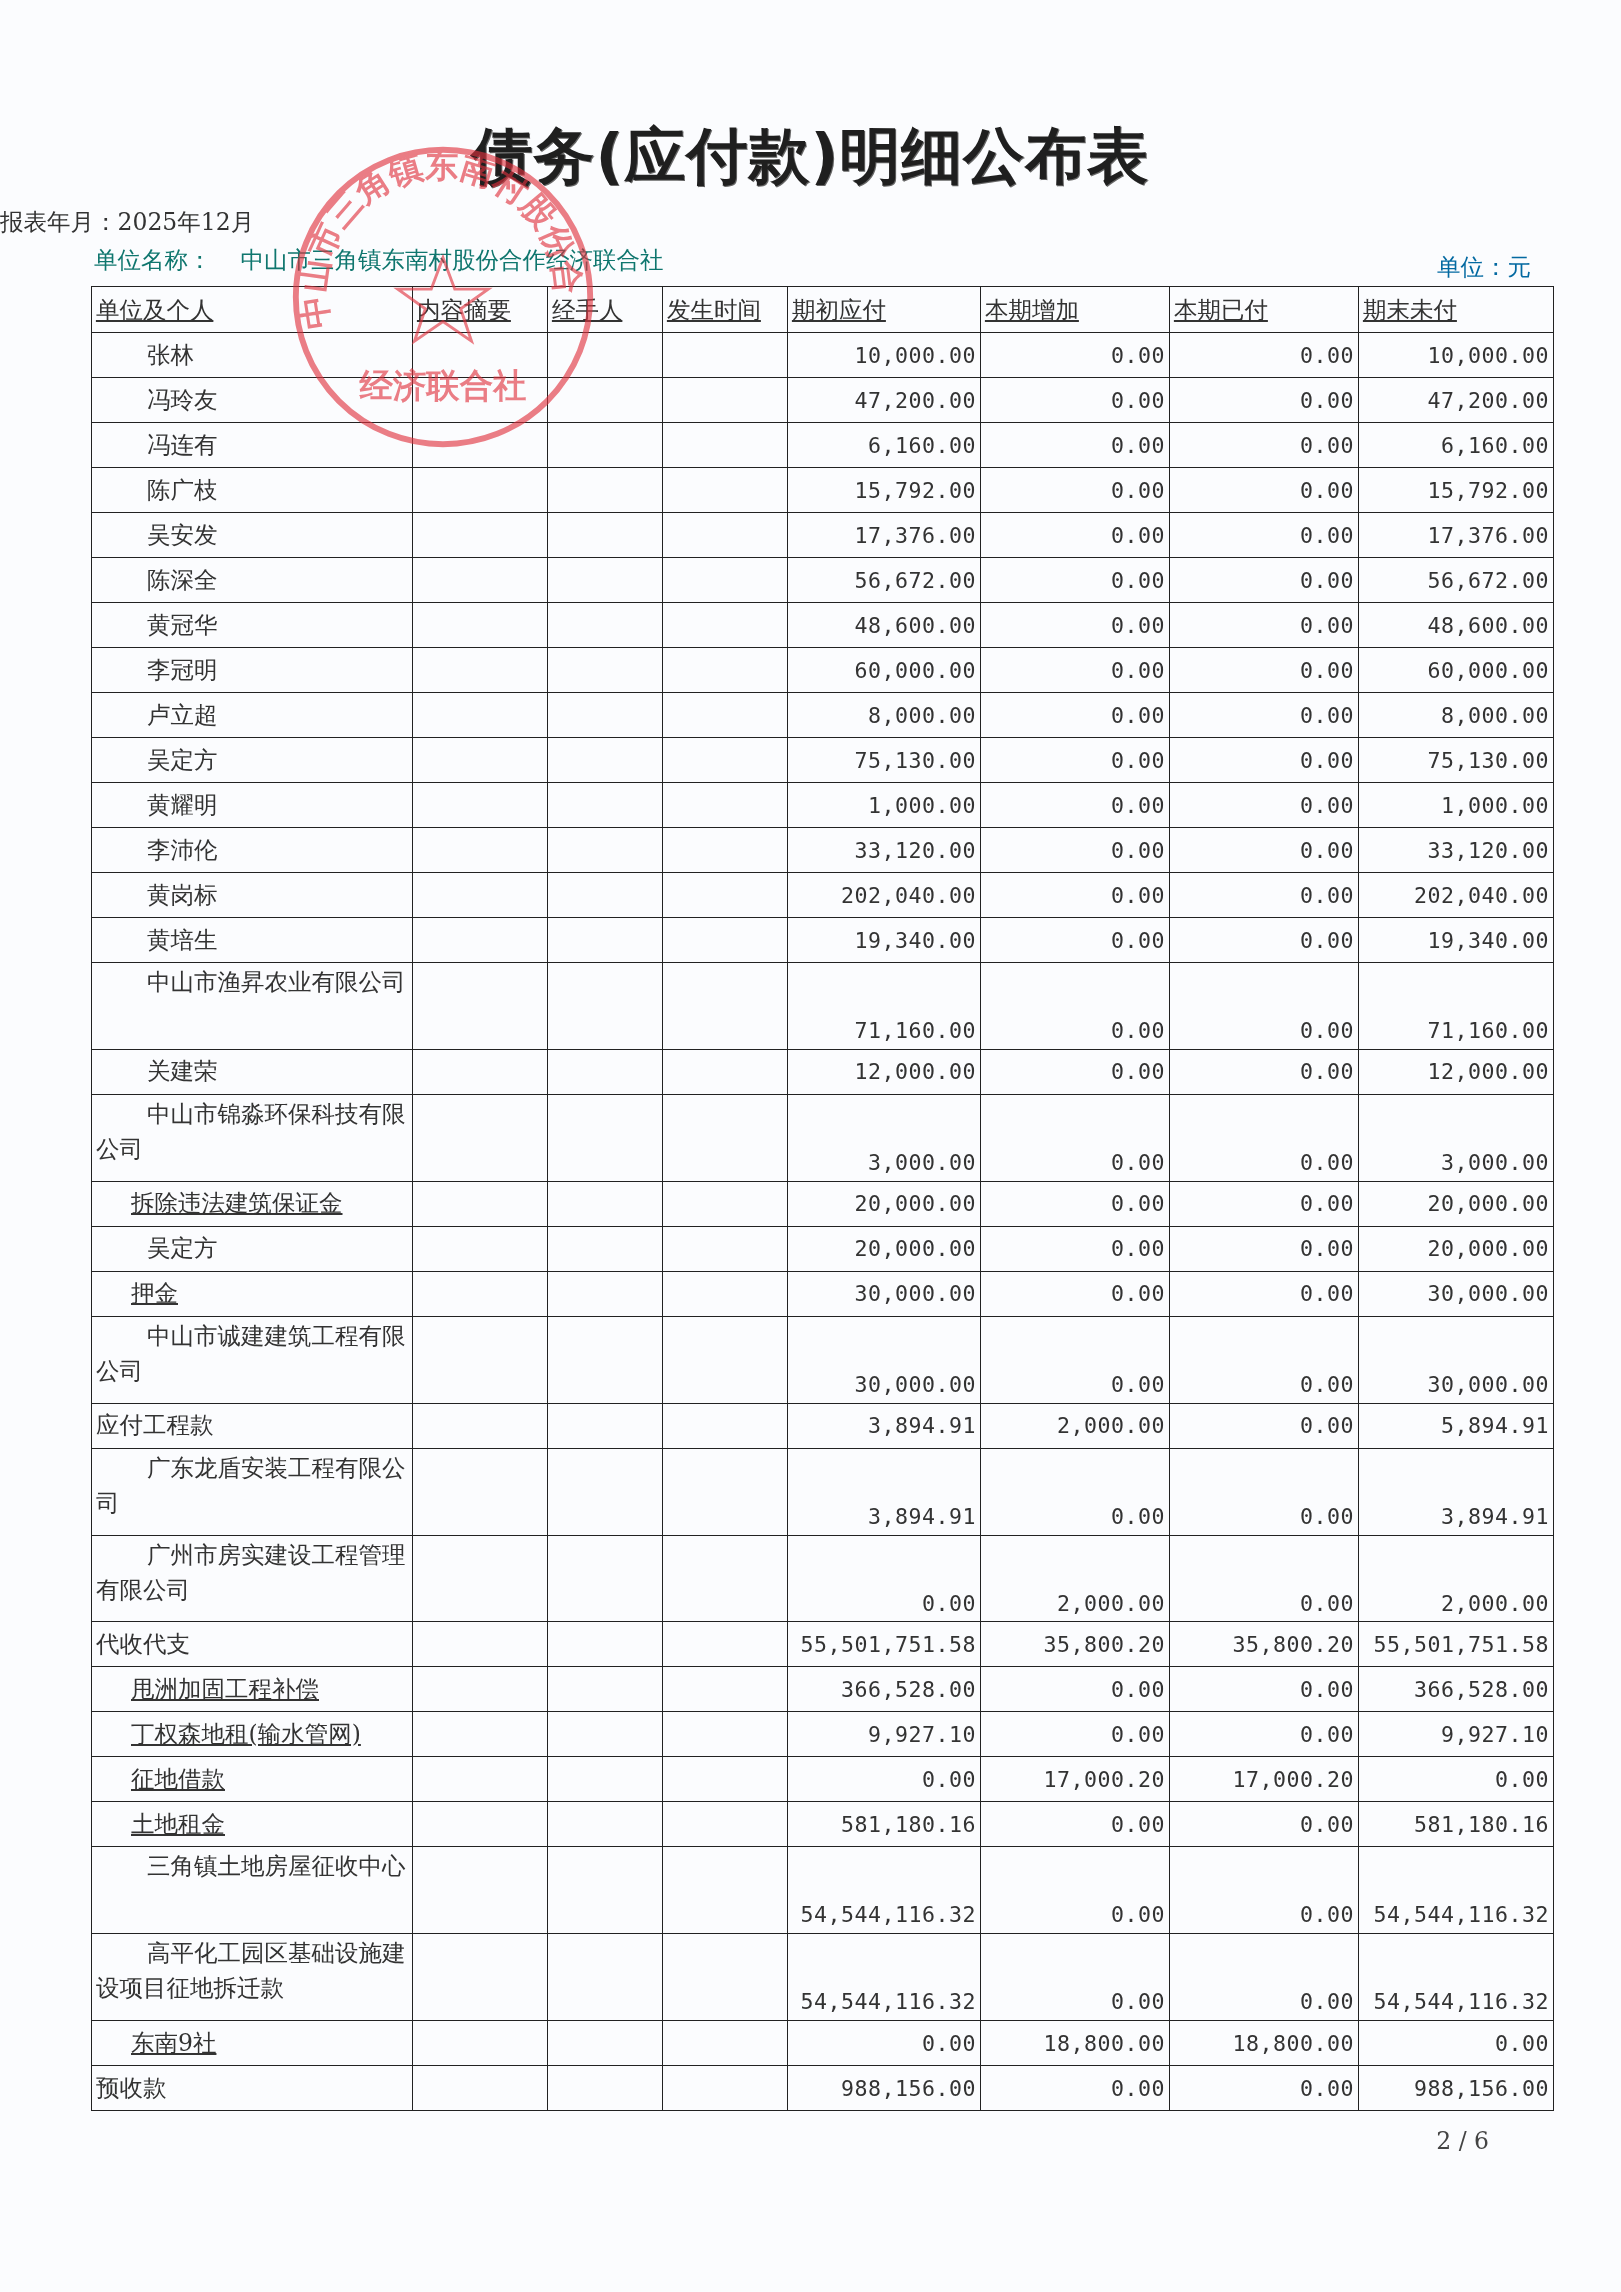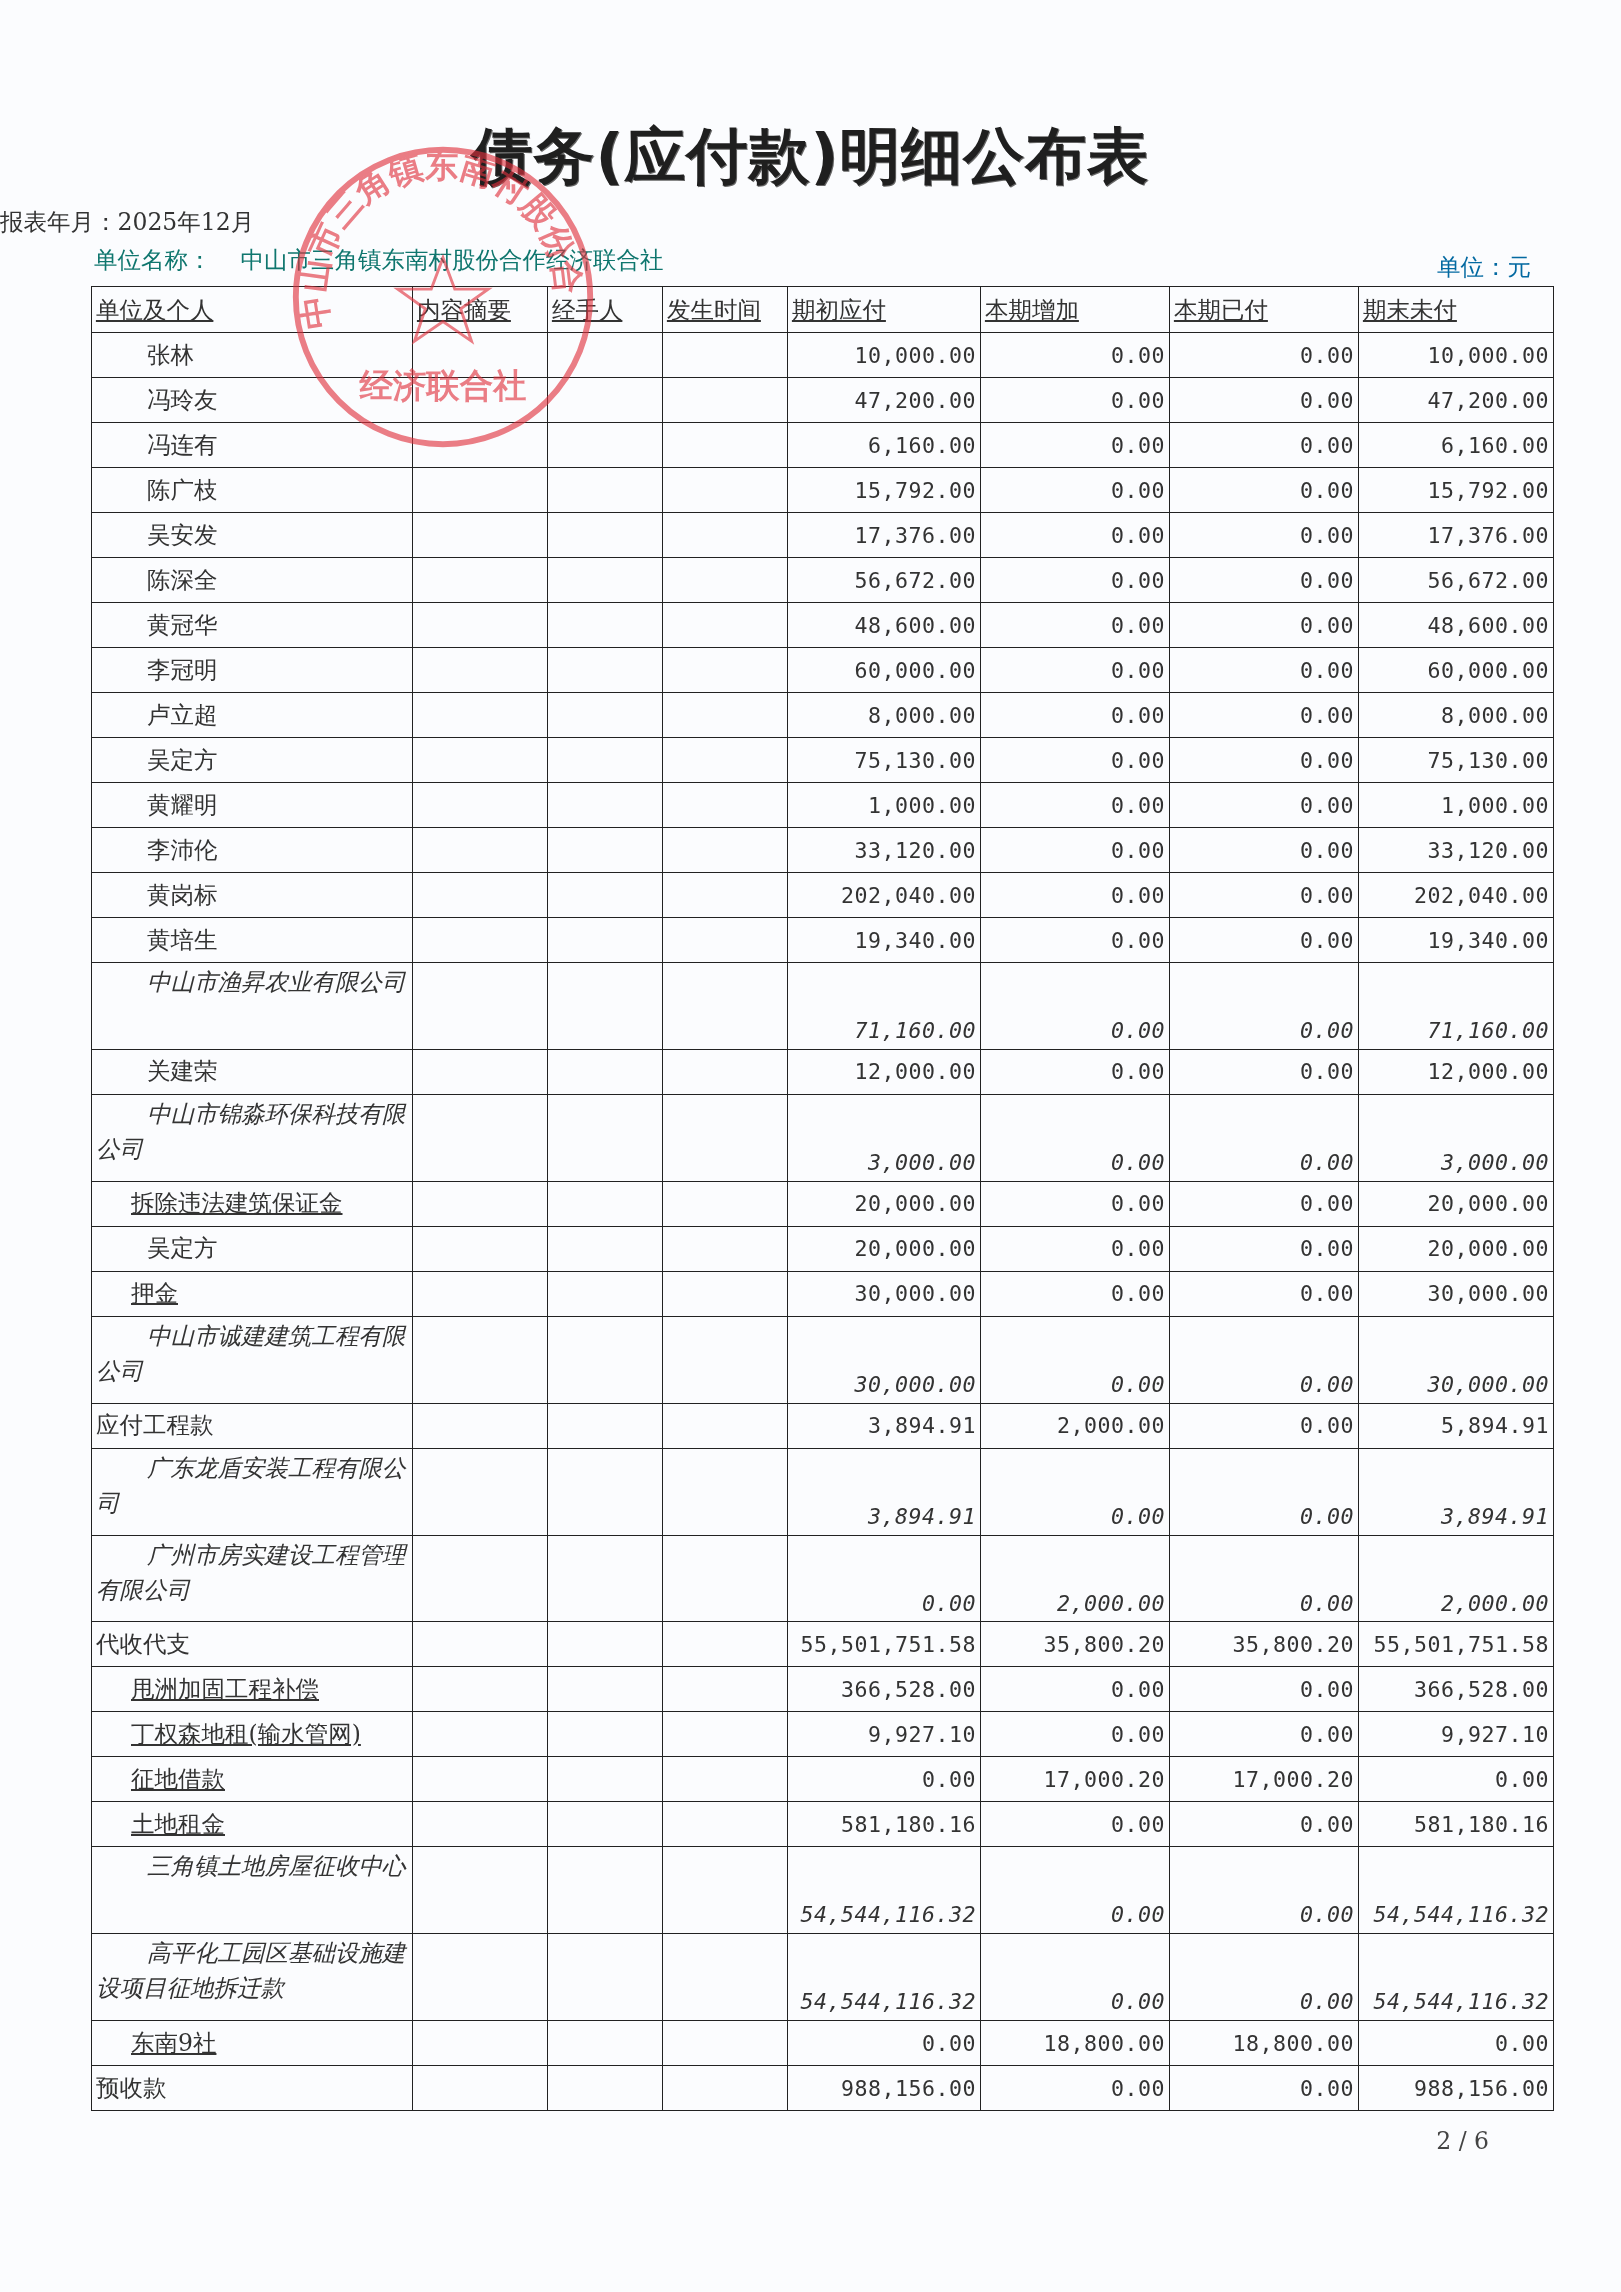--- a/index.html
+++ b/index.html
@@ -28,21 +28,21 @@
   table.ledger {
     position: absolute; left: 91px; top: 286px; border-collapse: collapse;
     table-layout: fixed; width: 1462px;
   }
   table.ledger th, table.ledger td {
     border: 1.5px solid #222; font-size: 23.5px; padding: 0 3.9px; color: #333;
     font-weight: normal;
   }
   table.ledger th { height: 45px; text-align: left; text-decoration: underline; }
   table.ledger td { height: 44px; }
-  table.ledger tr.tall td { height: 80px; font-style: italic; }
+  table.ledger tr.tall td { height: 80px; }
   table.ledger tr td.name { text-align: left; vertical-align: middle; line-height: 35px; }
   table.ledger tr.tall td.name { vertical-align: top; padding-top: 2px; }
   table.ledger tr.tall td.num { vertical-align: bottom; padding-bottom: 5.9px; }
   .ind1 { padding-left: 55px !important; }
   .ind2 { padding-left: 39px !important; text-decoration: underline; }
   .indw { text-indent: 51px; padding-left: 3.9px !important; }
   td.num { text-align: right; font-family: "DejaVu Sans Mono", "Liberation Mono", monospace; font-size: 21.6px !important; letter-spacing: 0.5px; }
   .page-num {
     position: absolute; right: 132px; top: 2127px; font-size: 23.5px; color: #444;
   }

